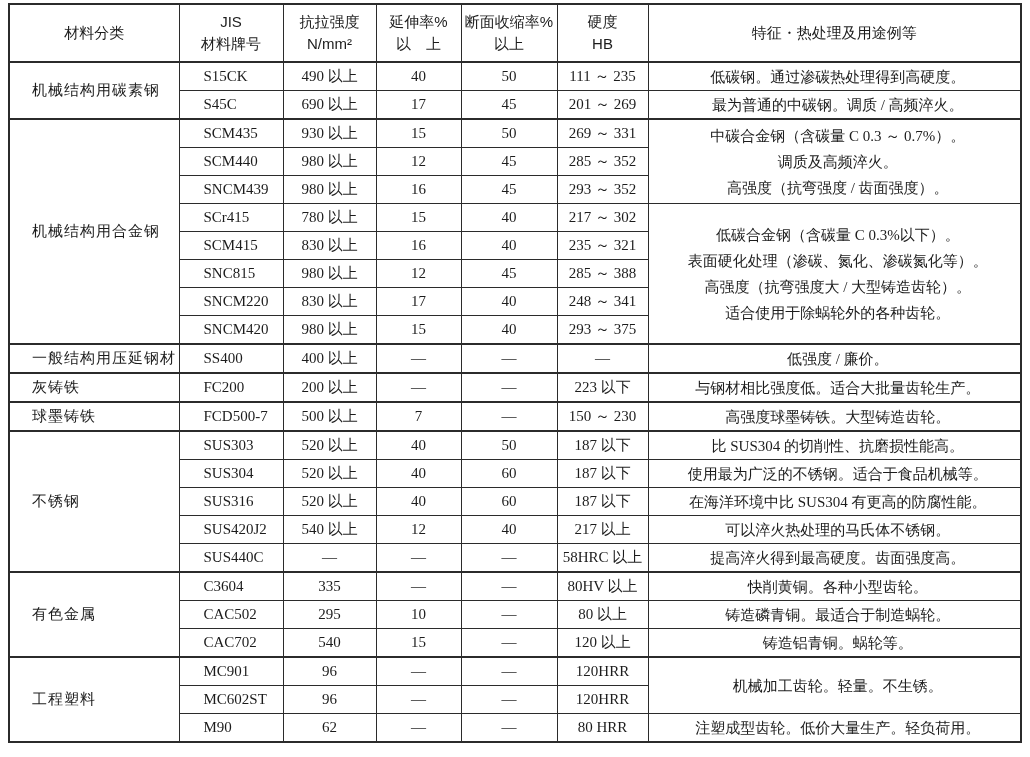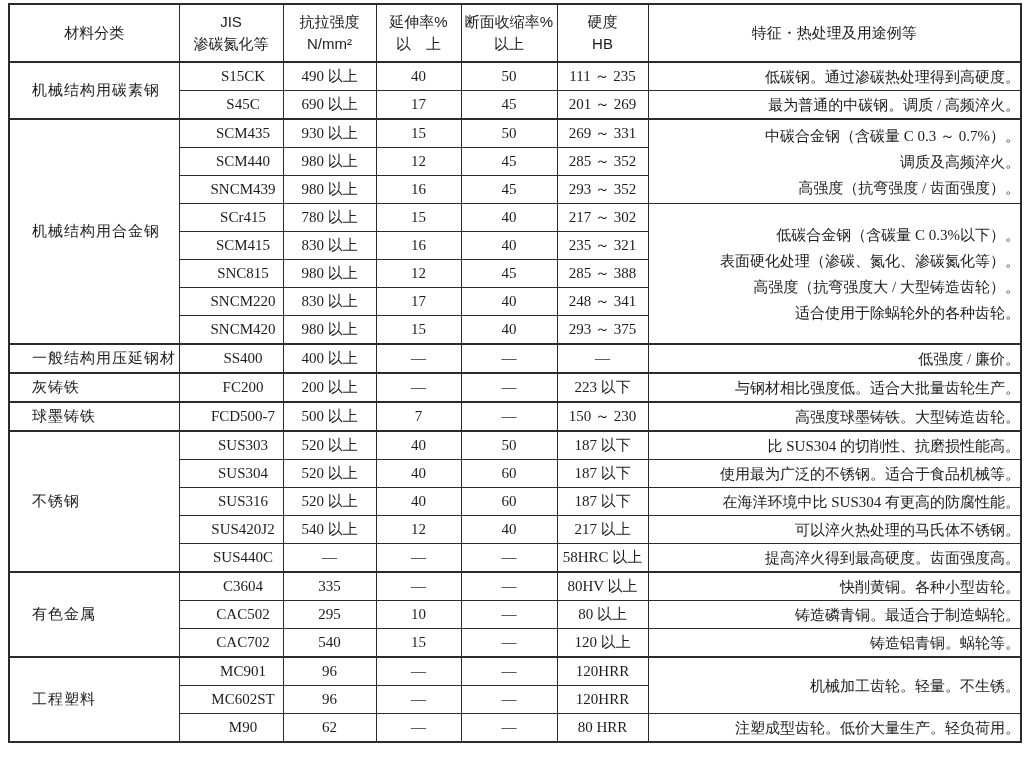--- a/index.html
+++ b/index.html
@@ -54,29 +54,29 @@
   }
   tr.group-start td {
     border-top: 2px solid #2b2b2b;
   }
   .c-class {
     text-align: left;
     padding-left: 22px;
     letter-spacing: 1px;
   }
   .c-grade {
-    text-align: center;
+    text-align: left;
     padding-left: 24px;
     margin-top: 28px;
   }
   .c-num {
     text-align: center;
   }
   .c-feat {
-    text-align: right;
+    text-align: center;
     padding-left: 7px;
     line-height: 26px;
   }
   .feat-line {
     line-height: 26px;
   }
 </style>
 </head>
 <body>
 
@@ -92,21 +92,21 @@
       <col style="width:91px">
       <col>
     </colgroup>
     <thead>
       <tr>
         <th>
           <div>材料分类</div>
         </th>
         <th>
           <div>JIS</div>
-          <div>渗碳氮化等</div>
+          <div>材料牌号</div>
         </th>
         <th>
           <div>抗拉强度</div>
           <div>N/mm²</div>
         </th>
         <th>
           <div>延伸率%</div>
           <div>以　上</div>
         </th>
         <th>

